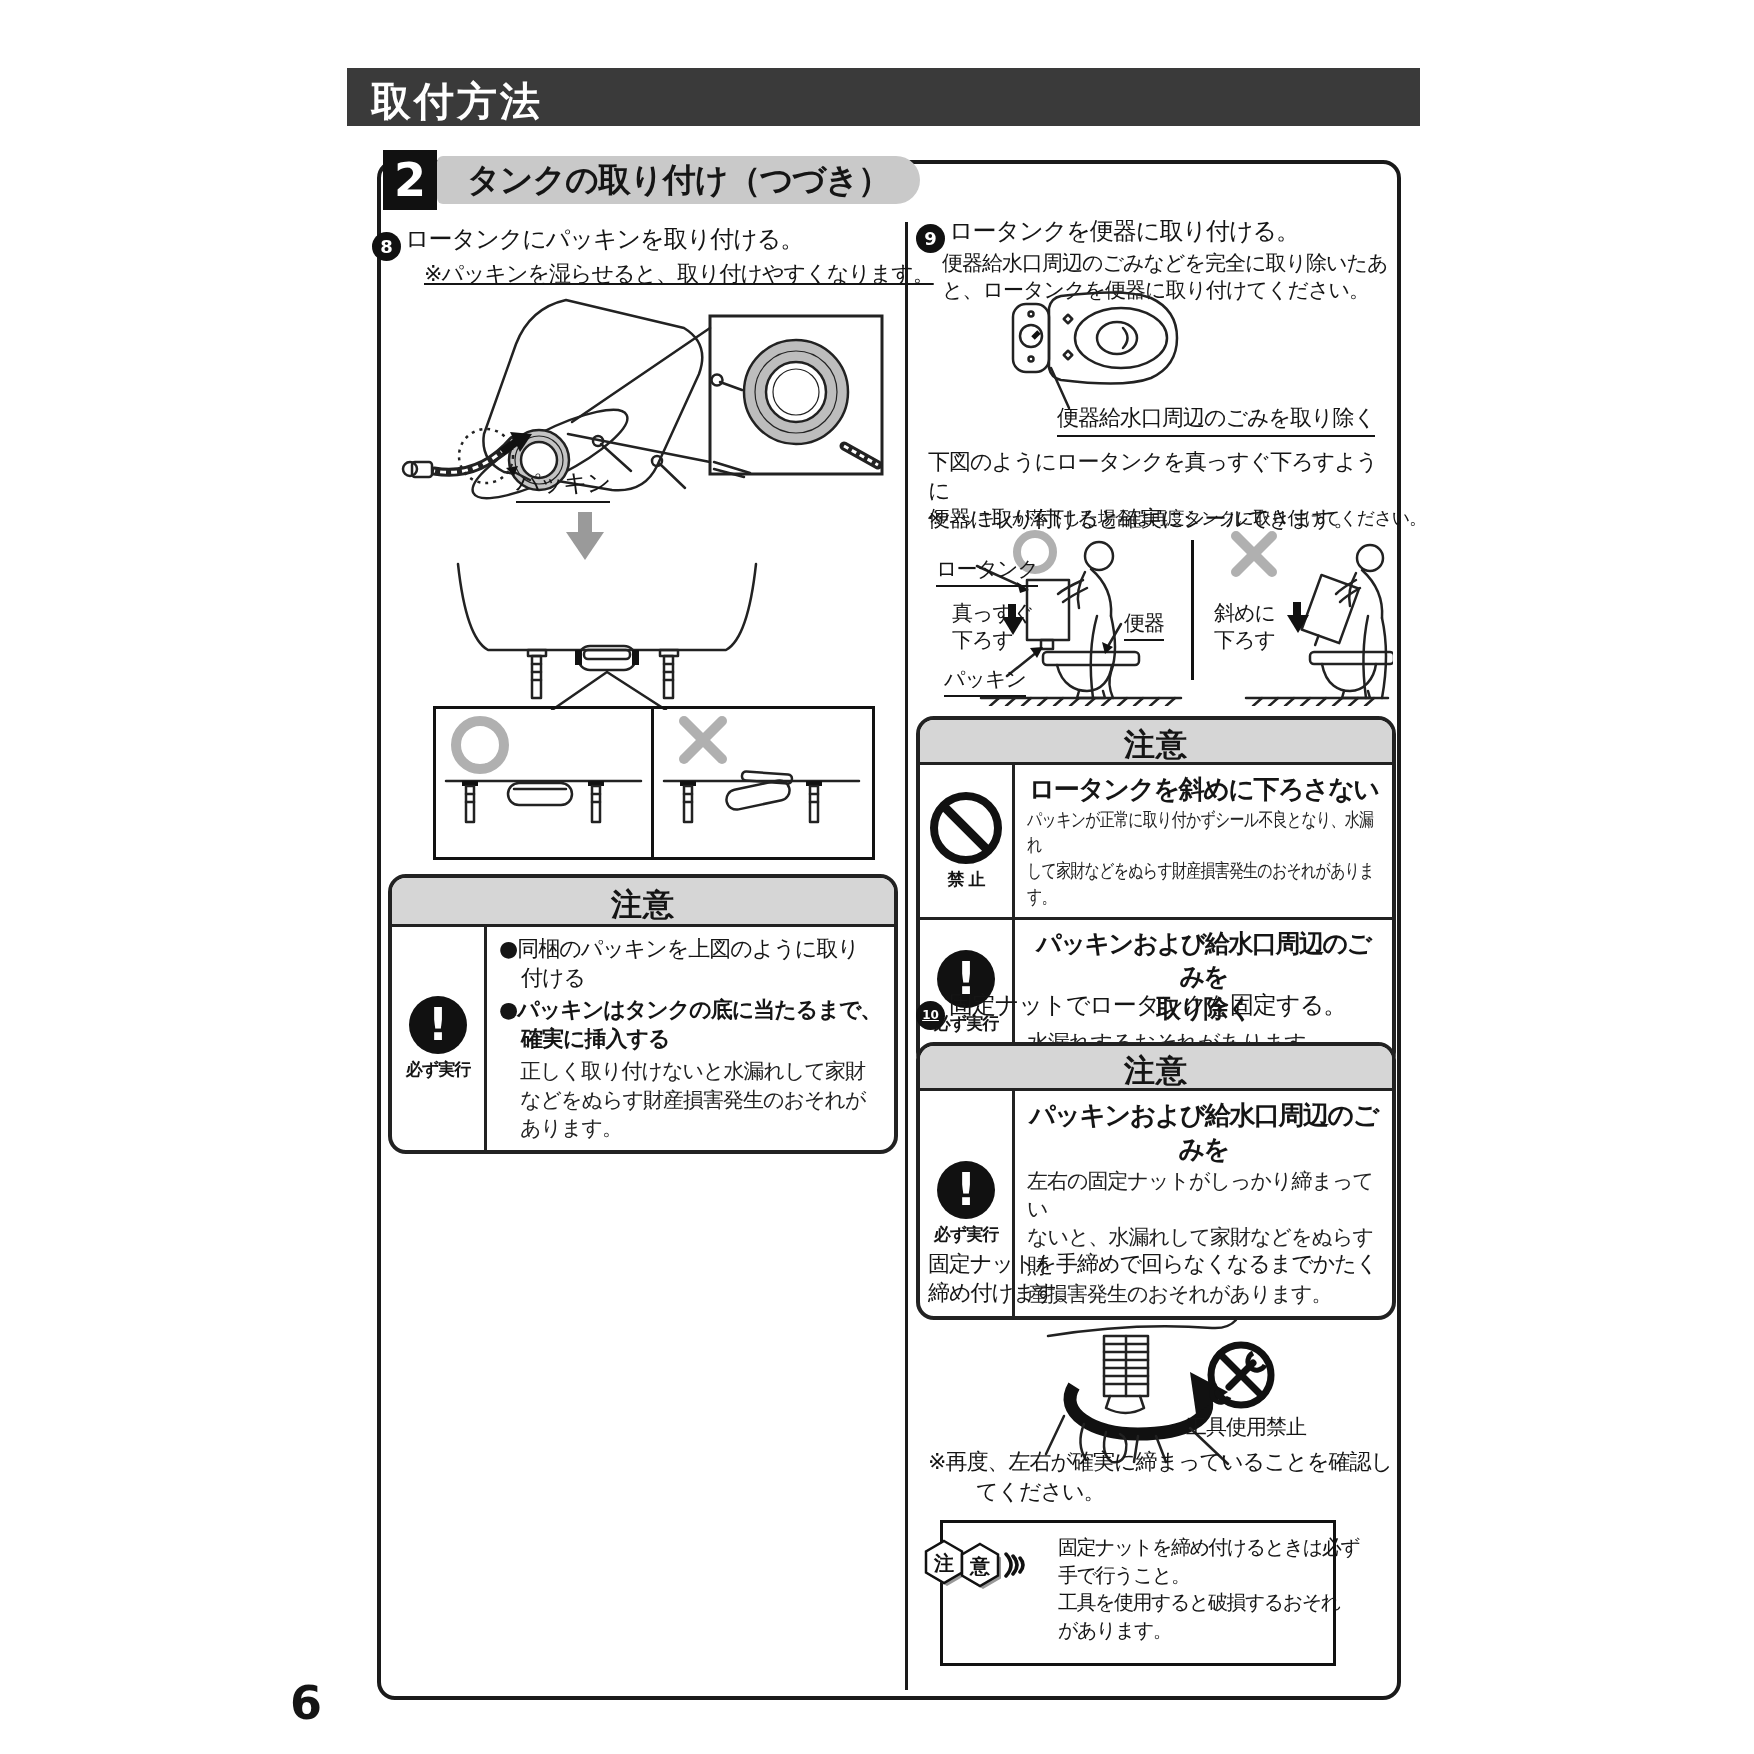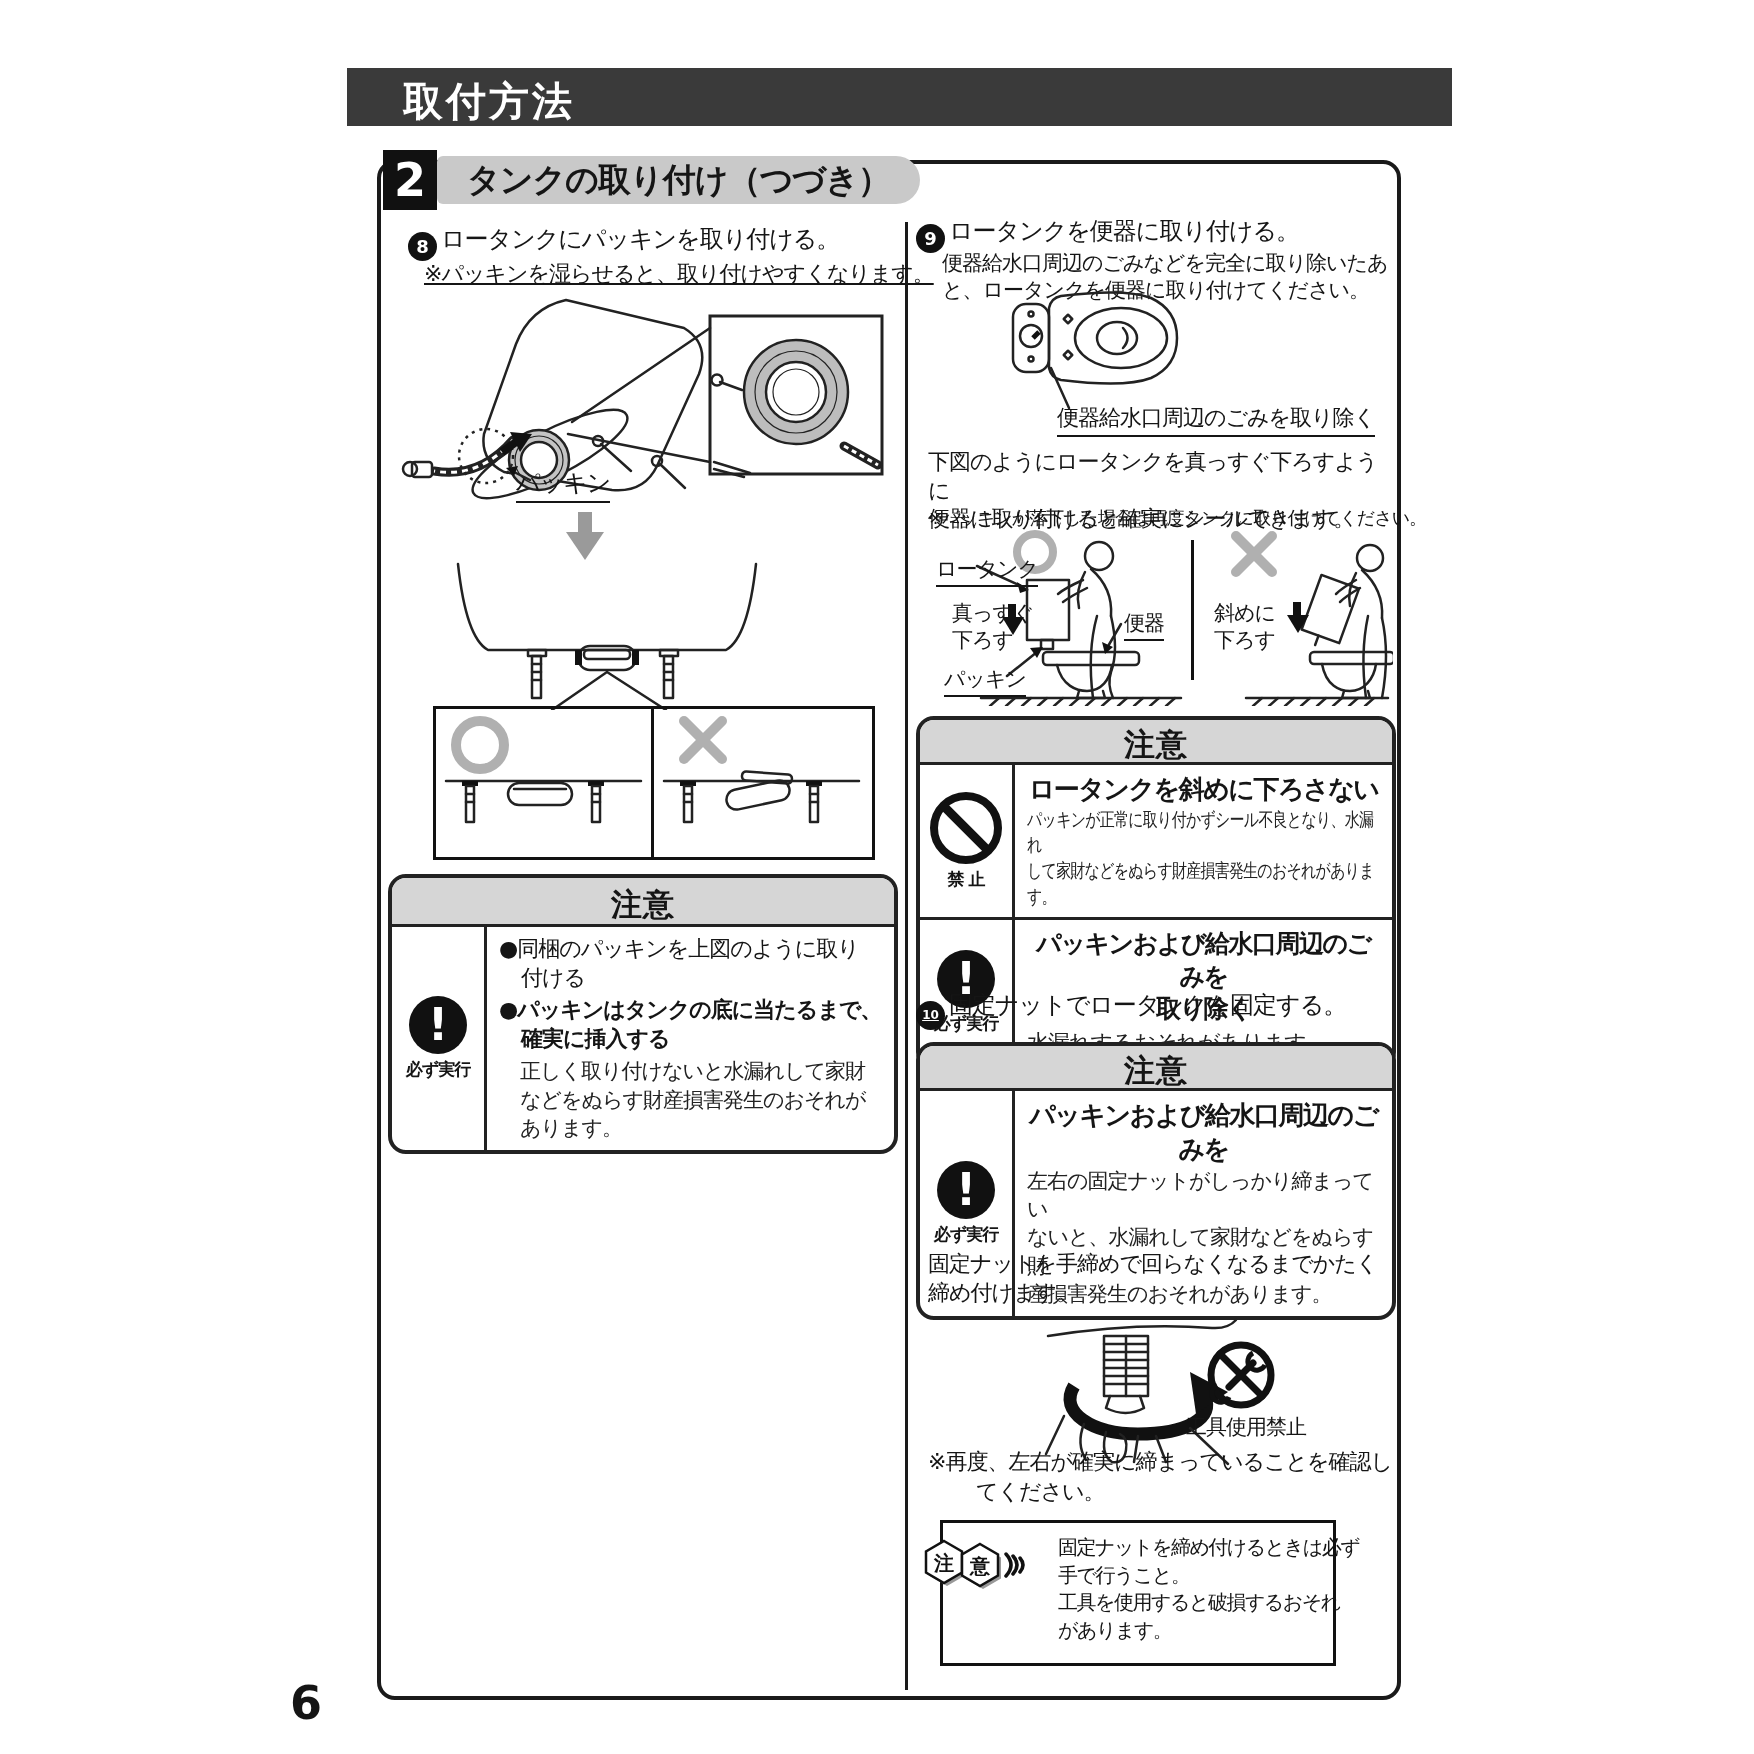--- a/index.html
+++ b/index.html
@@ -32,31 +32,31 @@
   .condensed{display:inline-block;width:126%;transform:scaleX(0.79);transform-origin:0 0;}
   .hang{padding-left:1em;text-indent:-1em;}
   svg .ln{stroke:#222;fill:none;stroke-width:2.5;stroke-linecap:round;stroke-linejoin:round;}
   svg text{font-family:"DejaVu Sans",sans-serif;}
 </style>
 </head>
 <body>
 
 <div id="page">
 
-  <div class="abs" style="left:347px;top:68px;width:1073px;height:58px;background:#3a3a3a;padding-left:32px;">
+  <div class="abs" style="left:347px;top:68px;width:1073px;height:58px;background:#3a3a3a;">
     <div style="padding:6px 0 0 24px;color:#fff;font-size:40px;font-weight:bold;letter-spacing:3px;">取付方法</div>
   </div>
 
   <div class="abs" style="left:377px;top:160px;width:1016px;height:1532px;border:4px solid #1a1a1a;border-radius:18px;"></div>
   <div class="abs" style="left:905px;top:222px;width:3px;height:1468px;background:#1a1a1a;"></div>
 
   <div class="abs" style="left:383px;top:150px;width:54px;height:60px;background:#111;color:#fff;display:flex;align-items:center;justify-content:center;font-size:46px;font-weight:bold;">2</div>
   <div class="abs" style="left:437px;top:156px;height:48px;background:#c9c9c9;border-radius:6px 24px 24px 6px;padding:0 30px;display:flex;align-items:center;font-size:33px;font-weight:bold;letter-spacing:-1px;">タンクの取り付け（つづき）</div>
 
-  <div class="abs jp" style="left:408px;top:224px;font-size:24px;">
+  <div class="abs jp" style="left:372px;top:224px;font-size:24px;">
     <span class="num">8</span><span>ロータンクにパッキンを取り付ける。</span>
   </div>
   <div class="abs jp" style="left:424px;top:260px;font-size:22px;text-decoration:underline;">※パッキンを湿らせると、取り付けやすくなります。</div>
 
   <svg class="abs" style="left:398px;top:294px;" width="500" height="212" viewBox="0 0 500 212">
     <path class="ln" stroke-width="3" d="M168,6 Q132,14 118,50 L86,140 Q82,166 106,178 L214,196 Q246,199 259,172 L301,80 Q312,50 286,34 Z"></path>
     <ellipse class="ln" cx="152" cy="160" rx="86" ry="23" transform="rotate(-27 152 160)"></ellipse>
     <circle cx="141" cy="166" r="30" fill="#c4c4c4" stroke="#222" stroke-width="2.5"></circle>
     <circle cx="141" cy="166" r="24" fill="none" stroke="#222" stroke-width="1.2"></circle>
     <circle cx="141" cy="166" r="18" fill="#fff" stroke="#222" stroke-width="2.5"></circle>

